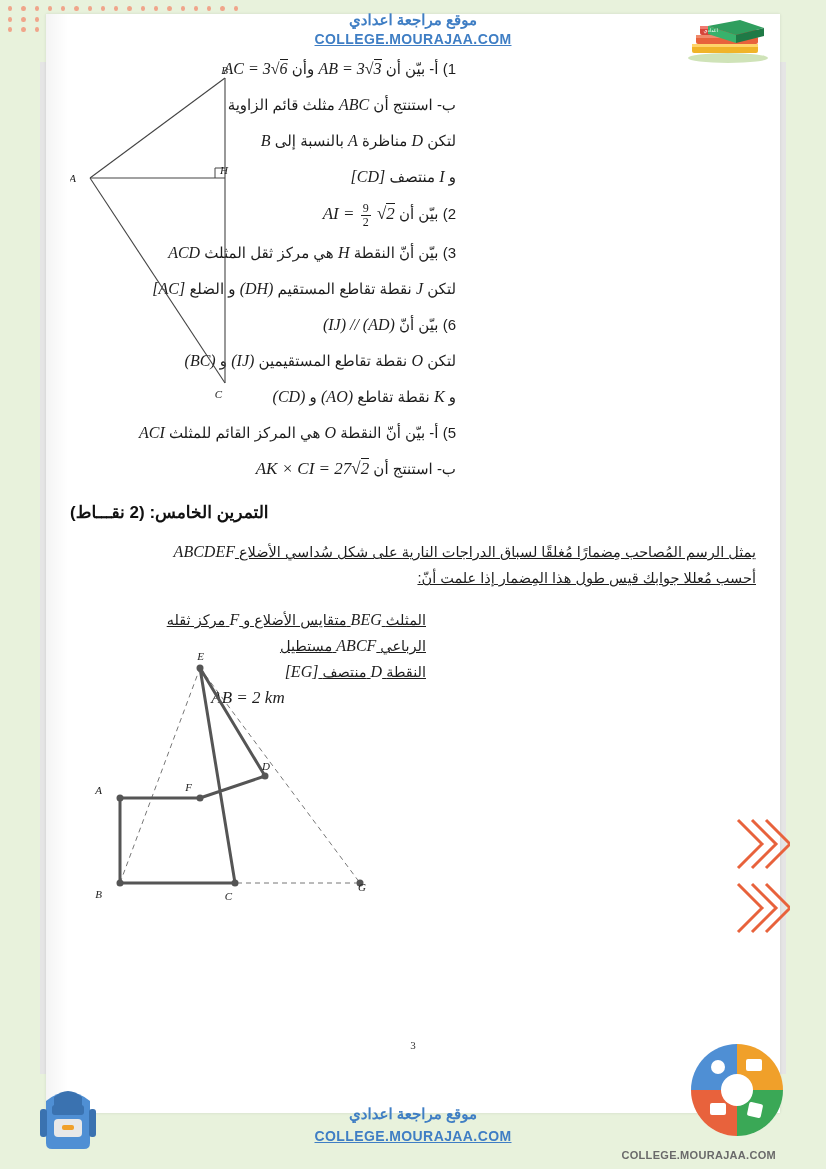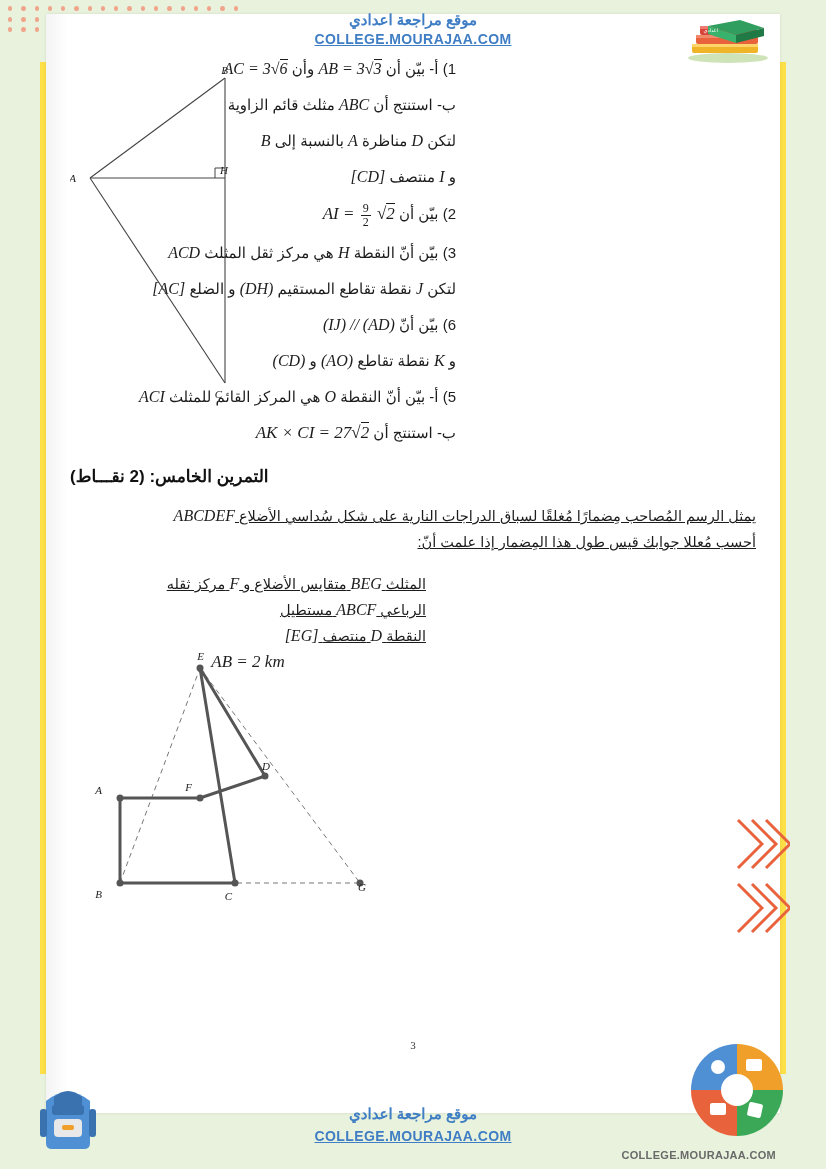--- a/index.html
+++ b/index.html
@@ -12,21 +12,21 @@
     background: #ffffff;
     font-family: "Liberation Serif", serif;
     overflow: hidden;
     position: relative;
   }
 
   
   #page {
     position: absolute;
     inset: 0;
-    background: #fde047;
+    background: #e5e5e5;
   }
 
   
   .green-top {
     position: absolute;
     top: 0; left: 0; right: 0;
     height: 62px;
     background: #e8f2dc;
   }
   .green-bottom {
@@ -414,20 +414,28 @@
         <span class="math">(DH)</span>
         <span>و الضلع</span>
         <span class="math">[AC]</span>
       </div>
 
       <div class="line">
         <span>6) بيّن أنّ</span>
         <span class="math">(IJ) // (AD)</span>
       </div>
 
+      <div class="line">
+        <span>لتكن</span>
+        <span class="math">O</span>
+        <span>نقطة تقاطع المستقيمين</span>
+        <span class="math">(IJ)</span>
+        <span>و</span>
+        <span class="math">(BC)</span>
+      </div>
 
       <div class="line">
         <span>و</span>
         <span class="math">K</span>
         <span>نقطة تقاطع</span>
         <span class="math">(AO)</span>
         <span>و</span>
         <span class="math">(CD)</span>
       </div>
 

